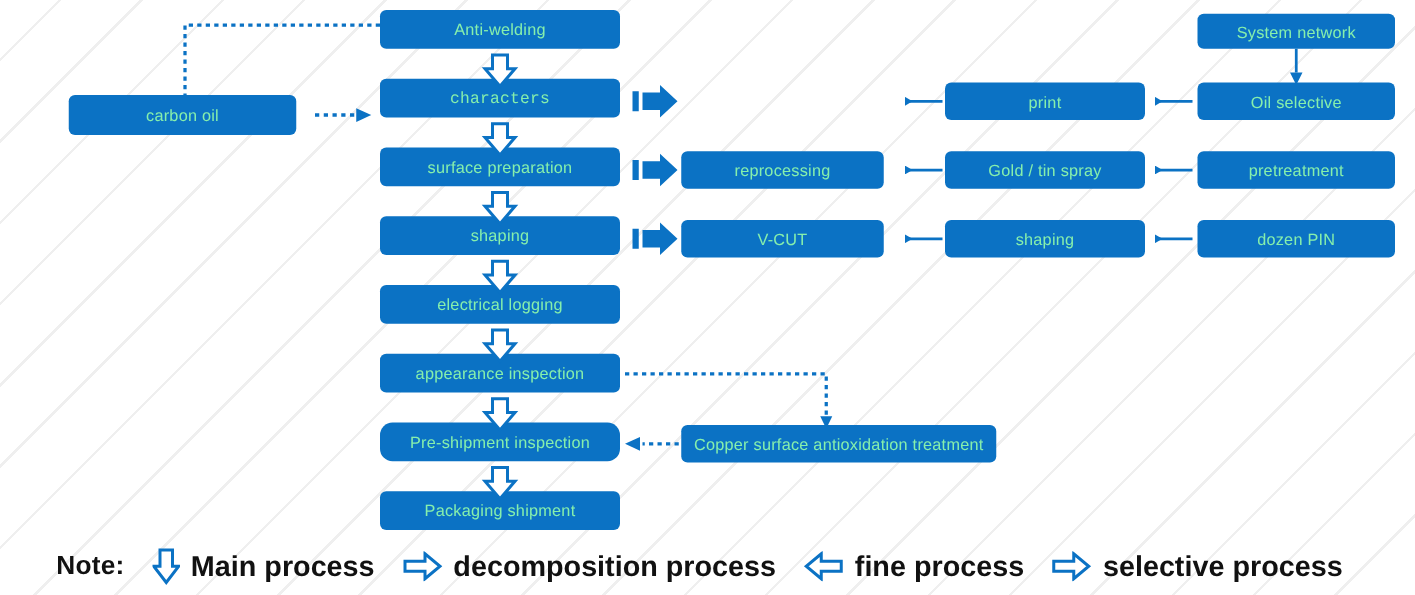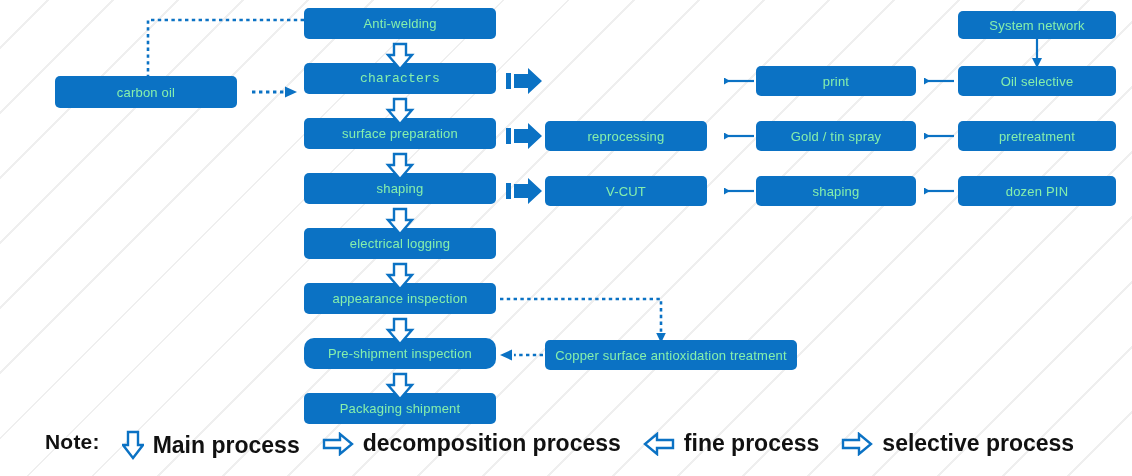--- a/index.html
+++ b/index.html
@@ -31,21 +31,21 @@
     font-size:13px;
     letter-spacing:.2px;
     white-space:nowrap;
     box-sizing:border-box;
     padding:0 6px;
   }
   .svgl{position:absolute;left:0;top:0;width:1132px;height:476px;pointer-events:none;}
   
   #legend{
     position:absolute;left:0;top:430px;width:1132px;height:46px;
-    display:flex;align-items:flex-start;
+    display:flex;align-items:center;
     font-weight:bold;
   }
   #legend .note{
     margin-left:45px;font-size:21px;color:#111;letter-spacing:.2px;
   }
   .lg-item{display:flex;align-items:center;margin-left:22px;}
   .lg-item .lbl{font-size:23px;color:#111;margin-left:9px;font-weight:bold;}
   .icon-svg{display:block;}
 </style>
 </head>

